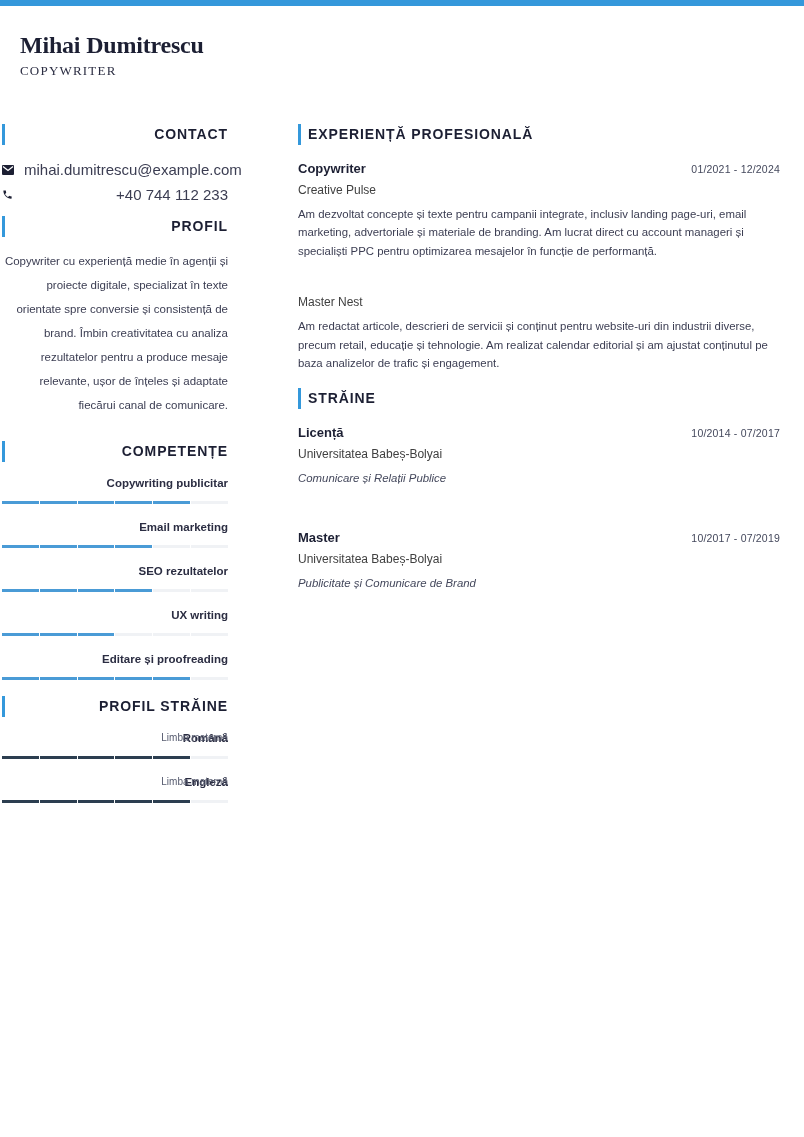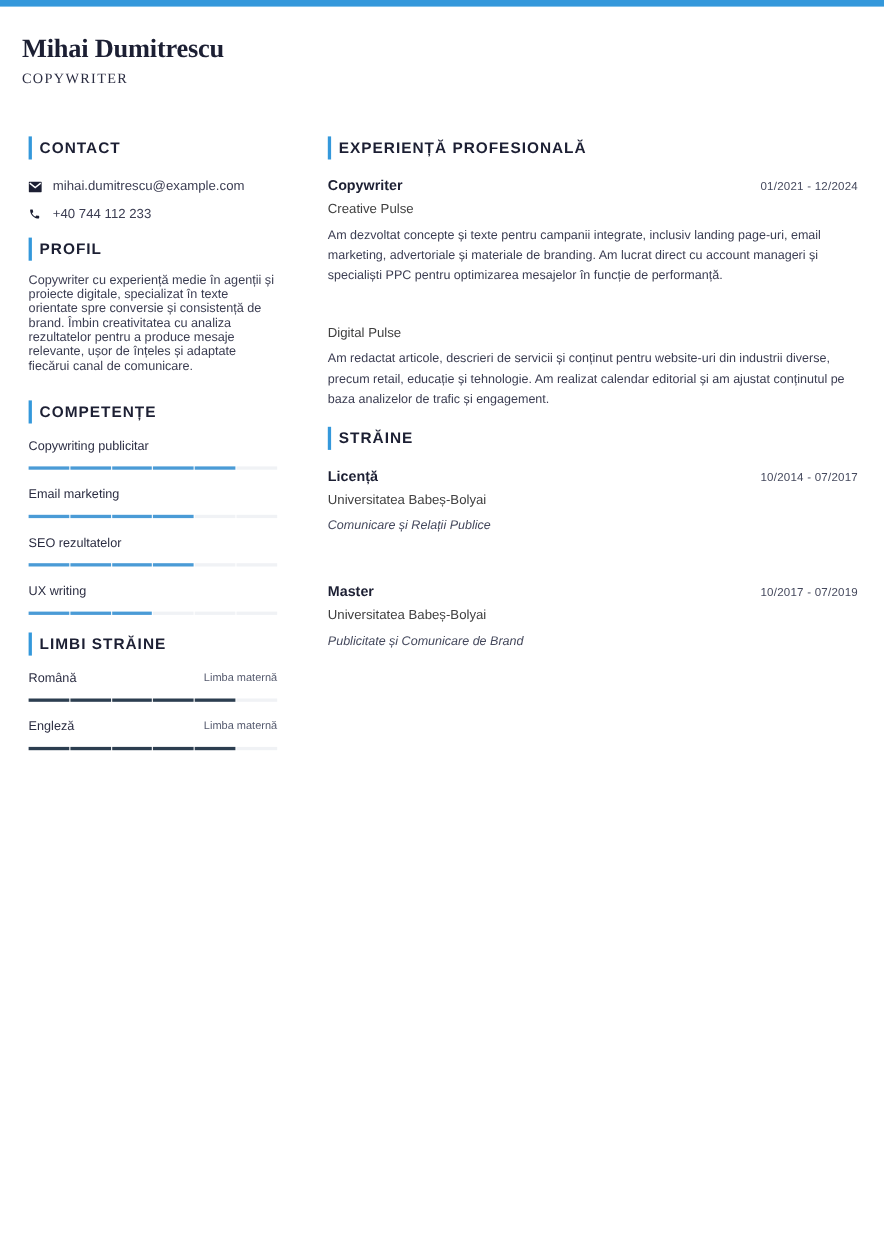--- a/index.html
+++ b/index.html
@@ -3,36 +3,36 @@
 <meta charset="utf-8">
 <style>
   * { box-sizing: border-box; margin: 0; padding: 0; }
   html, body { width: 804px; height: 1137px; background: #ffffff; }
   body { font-family: "Liberation Sans", "DejaVu Sans", sans-serif; color: #2b2d42; position: relative; overflow: hidden; }
   .top-bar { position: absolute; left: 0; top: 0; width: 804px; height: 6px; background: #3498db; }
   .header { position: absolute; left: 20px; top: 30px; font-family: Liberation Serif, serif; }
   .name { font-size: 24px; font-weight: bold; color: #1c1f33; letter-spacing: -0.2px; line-height: 30px; }
   .title { font-size: 13px; color: #2b2d42; letter-spacing: 1.2px; margin-top: 3px; }
 
-  .left { position: absolute; left: 26px; top: 124px; width: 226px; }
+  .left { position: absolute; left: 2px; top: 124px; width: 226px; text-align: right; }
   .right { position: absolute; left: 298px; top: 124px; width: 482px; }
 
   .sec-title { border-left: 3px solid #3498db; padding-left: 7px; font-size: 14px; font-weight: bold; letter-spacing: 0.9px; color: #1c1f33; height: 21px; line-height: 21px; }
 
   .contact-list { margin-top: 16px; }
-  .contact-item { display: flex; align-items: flex-start; font-size: 12px; color: #3b3d52; line-height: 17px; margin-bottom: 8px; }
+  .contact-item { display: flex; align-items: flex-start; font-size: 15px; color: #3b3d52; line-height: 17px; margin-bottom: 8px; }
   .contact-item .ic { width: 22px; flex: 0 0 22px; display: flex; align-items: center; height: 17px; }
   .contact-item.addr .ic { height: 34px; }
   .contact-item .txt { flex: 1; }
 
-  .profile-text { margin-top: 12px; font-size: 11.5px; line-height: 13px; color: #3b3d52; }
+  .profile-text { margin-top: 12px; font-size: 11.5px; line-height: 24px; color: #3b3d52; }
 
   .skills { margin-top: 14px; }
   .skill { height: 44px; position: relative; }
-  .skill-label { font-size: 11.5px; color: #2b2d42; line-height: 14px; }
+  .skill-label { font-size: 11.5px; color: #2b2d42; line-height: 14px; font-weight: bold; }
   .bar { position: absolute; left: 0; top: 25px; width: 226px; height: 3px; display: flex; gap: 1px; }
   .seg { flex: 1; background: #f0f2f5; }
   .seg.on { background: #4a9bd6; }
   .lang .seg.on { background: #2c3e50; }
   .lang-level { position: absolute; right: 0; top: 1px; font-size: 10px; color: #555a6e; }
 
   .entry { margin-top: 17px; }
   .entry-head { display: flex; justify-content: space-between; align-items: baseline; }
   .entry-role { font-size: 13px; font-weight: 600; color: #1c1f33; }
   .entry-date { font-size: 10.5px; color: #44485c; letter-spacing: 0.2px; }
@@ -120,25 +120,36 @@
           <div class="skill-label">UX writing</div>
           <div class="bar">
             <div class="seg on"></div>
             <div class="seg on"></div>
             <div class="seg on"></div>
             <div class="seg"></div>
             <div class="seg"></div>
             <div class="seg"></div>
           </div>
         </div>
+        <div class="skill">
+          <div class="skill-label">Editare și proofreading</div>
+          <div class="bar">
+            <div class="seg on"></div>
+            <div class="seg on"></div>
+            <div class="seg on"></div>
+            <div class="seg on"></div>
+            <div class="seg on"></div>
+            <div class="seg"></div>
+          </div>
+        </div>
       </div>
   </div>
 
   <div style="margin-top:0px;">
-    <div class="sec-title">LIMBI STRĂINE</div>
+    <div class="sec-title">PROFIL STRĂINE</div>
     <div class="skills" id="lang-list">
         <div class="skill lang">
           <div class="skill-label">Română</div>
           <div class="lang-level">Limba maternă</div>
           <div class="bar">
             <div class="seg on"></div>
             <div class="seg on"></div>
             <div class="seg on"></div>
             <div class="seg on"></div>
             <div class="seg on"></div>
@@ -168,21 +179,21 @@
     <div class="entry" style="margin-top:16px;">
       <div class="entry-head">
         <span class="entry-role">Copywriter</span>
         <span class="entry-date">01/2021 - 12/2024</span>
       </div>
       <div class="entry-org">Creative Pulse</div>
       <div class="entry-desc">Am dezvoltat concepte și texte pentru campanii integrate, inclusiv landing page-uri, email marketing, advertoriale și materiale de branding. Am lucrat direct cu account manageri și specialiști PPC pentru optimizarea mesajelor în funcție de performanță.</div>
     </div>
 
     <div class="entry" style="margin-top:35px;">
-      <div class="entry-org">Digital Pulse</div>
+      <div class="entry-org">Master Nest</div>
       <div class="entry-desc">Am redactat articole, descrieri de servicii și conținut pentru website-uri din industrii diverse, precum retail, educație și tehnologie. Am realizat calendar editorial și am ajustat conținutul pe baza analizelor de trafic și engagement.</div>
     </div>
   </div>
 
   <div style="margin-top:16px;">
     <div class="sec-title">STRĂINE</div>
 
     <div class="entry" style="margin-top:16px;">
       <div class="entry-head">
         <span class="entry-role">Licență</span>

